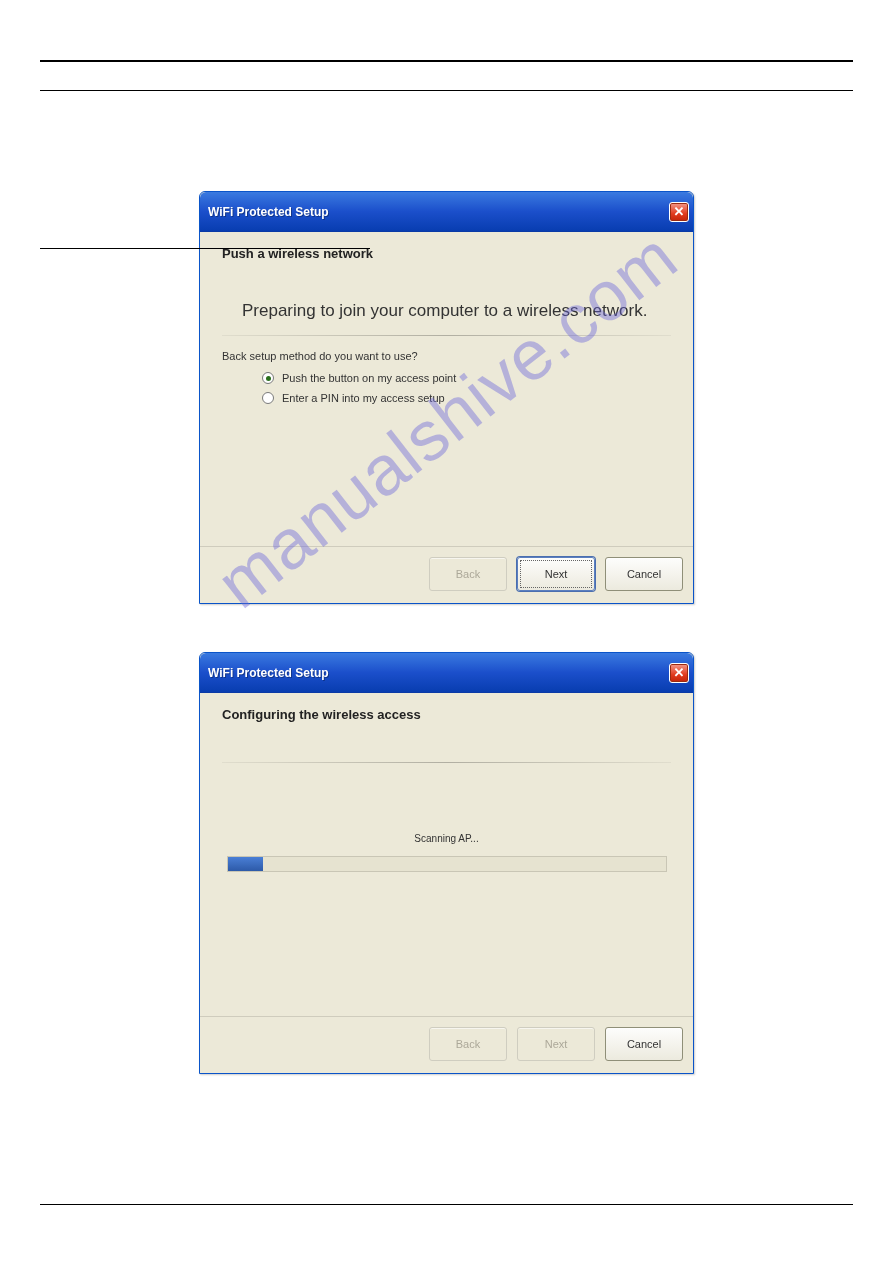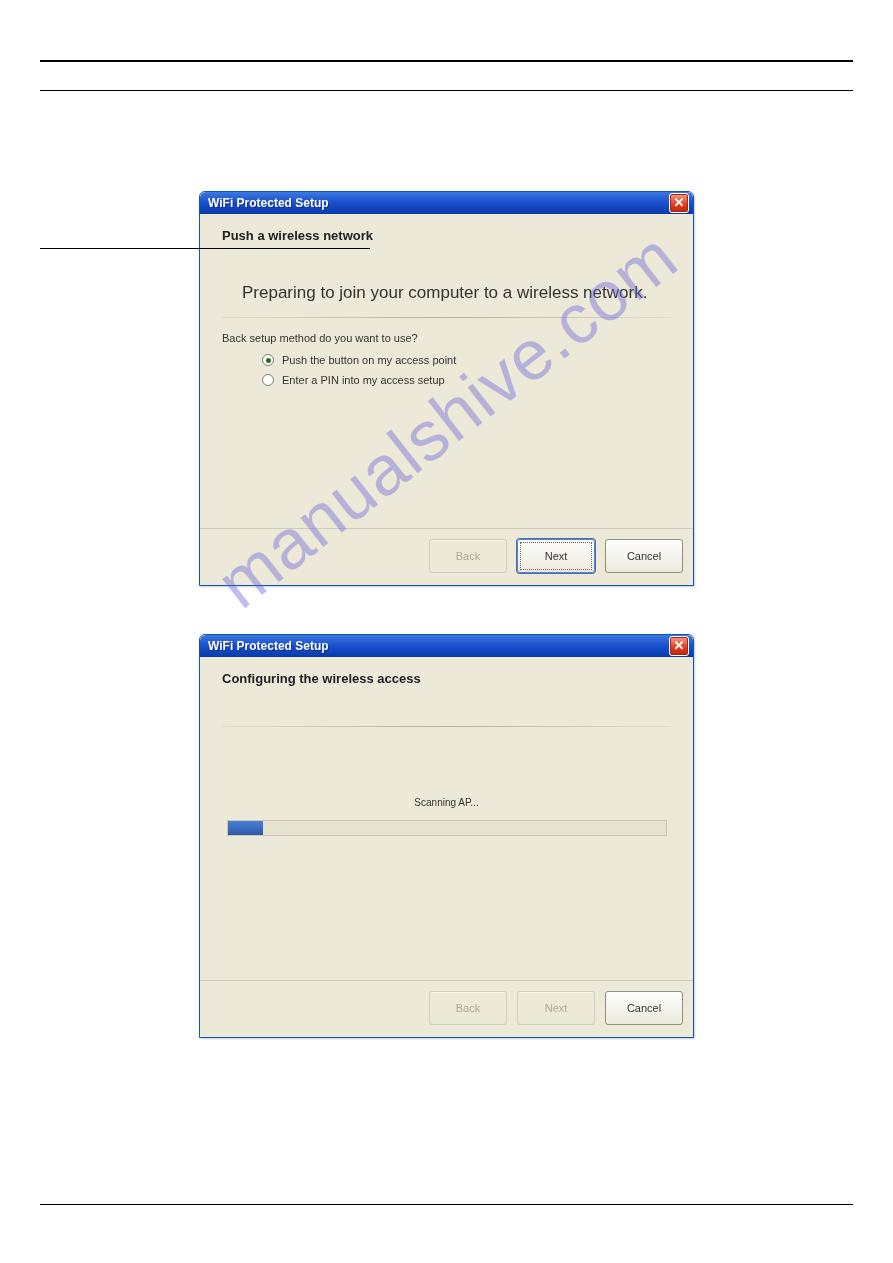--- a/index.html
+++ b/index.html
@@ -35,21 +35,21 @@
     border: 1px solid #0a54c9;
     border-radius: 6px 6px 0 0;
     background: #ece9d8;
     font-family: Tahoma, Arial, sans-serif;
     font-size: 11px;
     box-shadow: 1px 1px 2px rgba(0,0,0,.2);
     margin-top: 40px;
     overflow: hidden;
   }
   .titlebar {
-    height: 22px;
+    height: 40px;
     background: linear-gradient(to bottom, #3a7ae0 0%, #1b4fcb 50%, #083db0 100%);
     display: flex;
     align-items: center;
     padding: 0 4px 0 8px;
     border-radius: 6px 6px 0 0;
     border-bottom: 1px solid #0a3aa6;
   }
   .titlebar-text {
     color: #fff;
     font-weight: bold;

